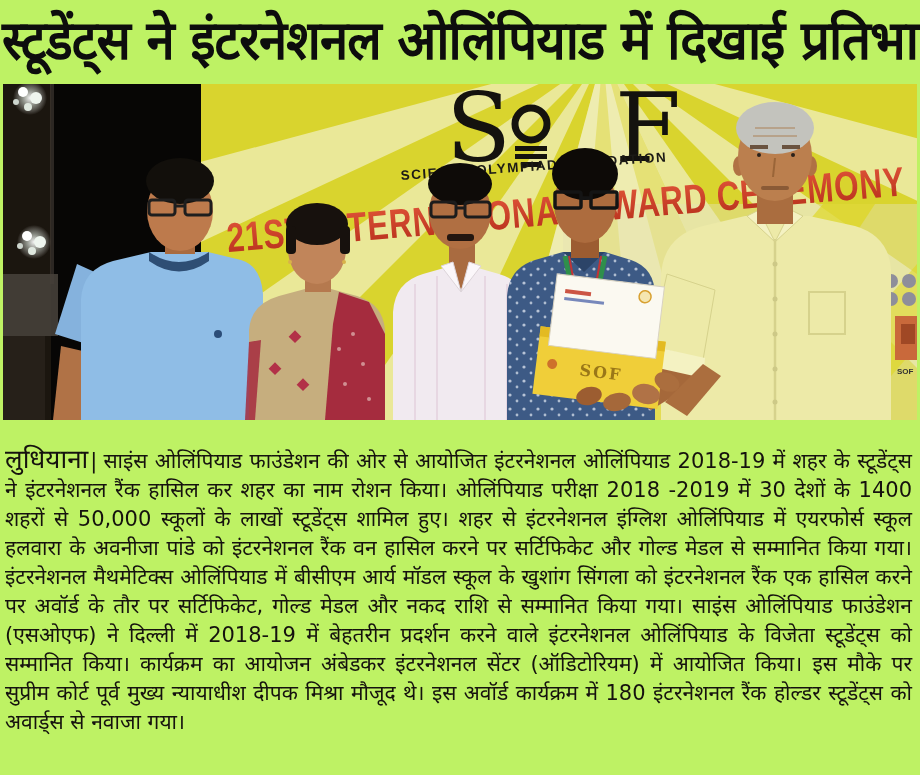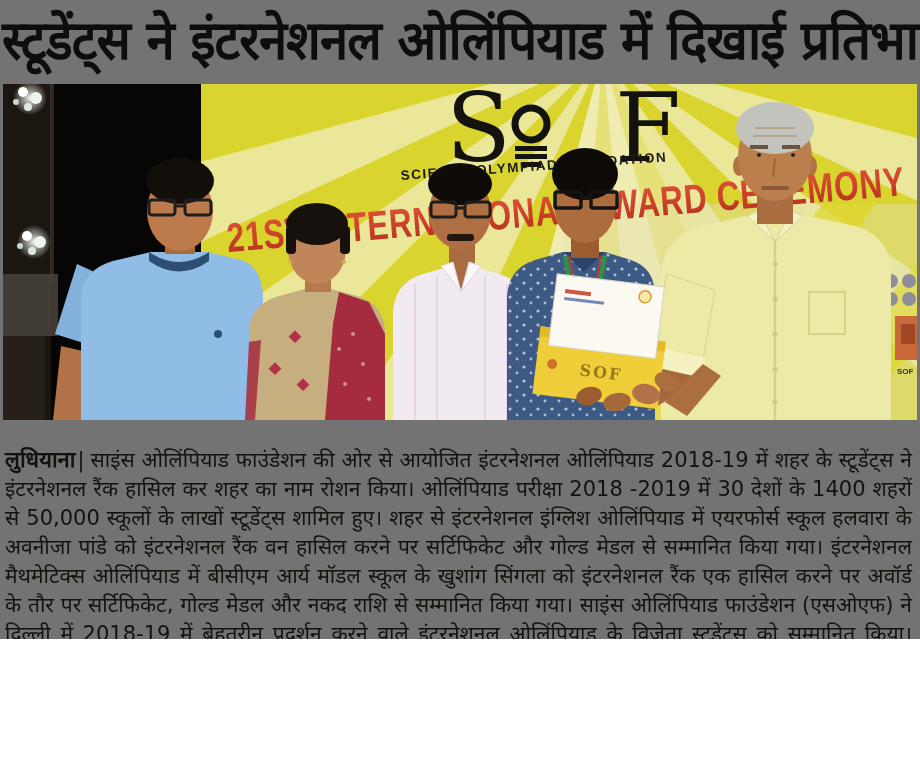--- a/index.html
+++ b/index.html
@@ -1,25 +1,25 @@
 <!DOCTYPE html>
 <html><head>
 <meta charset="utf-8">
 <style>
   html,body{margin:0;padding:0;background:#ffffff;}
-  .page{position:relative;width:920px;height:639px;background:#737373;overflow:hidden;
+  .page{position:relative;width:920px;height:775px;background:#bef264;overflow:hidden;
         font-family:"DejaVu Sans",sans-serif;}
   .headline{position:absolute;top:2px;left:2px;width:916px;height:80px;
         font-size:54px;font-weight:700;color:#0d0d0d;white-space:nowrap;
         letter-spacing:-1px;line-height:78px;transform-origin:left center;}
   .photo{position:absolute;top:84px;left:3px;width:914px;height:336px;background:#d9d42e;overflow:hidden;}
   .photo svg{display:block;}
   .article{position:absolute;top:424px;left:5px;width:907px;
         font-size:21px;line-height:29px;color:#15120e;text-align:justify;}
-  .dateline{font-weight:700;font-size:22px;}
+  .dateline{font-weight:400;font-size:26px;}
   .sep{font-weight:400;padding:0 6px 0 2px;color:#15120e;}
 </style>
 </head>
 <body>
 
 <div class="page">
 
   <div class="headline" style="transform: scaleX(0.941);">स्टूडेंट्स ने इंटरनेशनल ओलिंपियाड में दिखाई प्रतिभा</div>
 
   <div class="photo">

